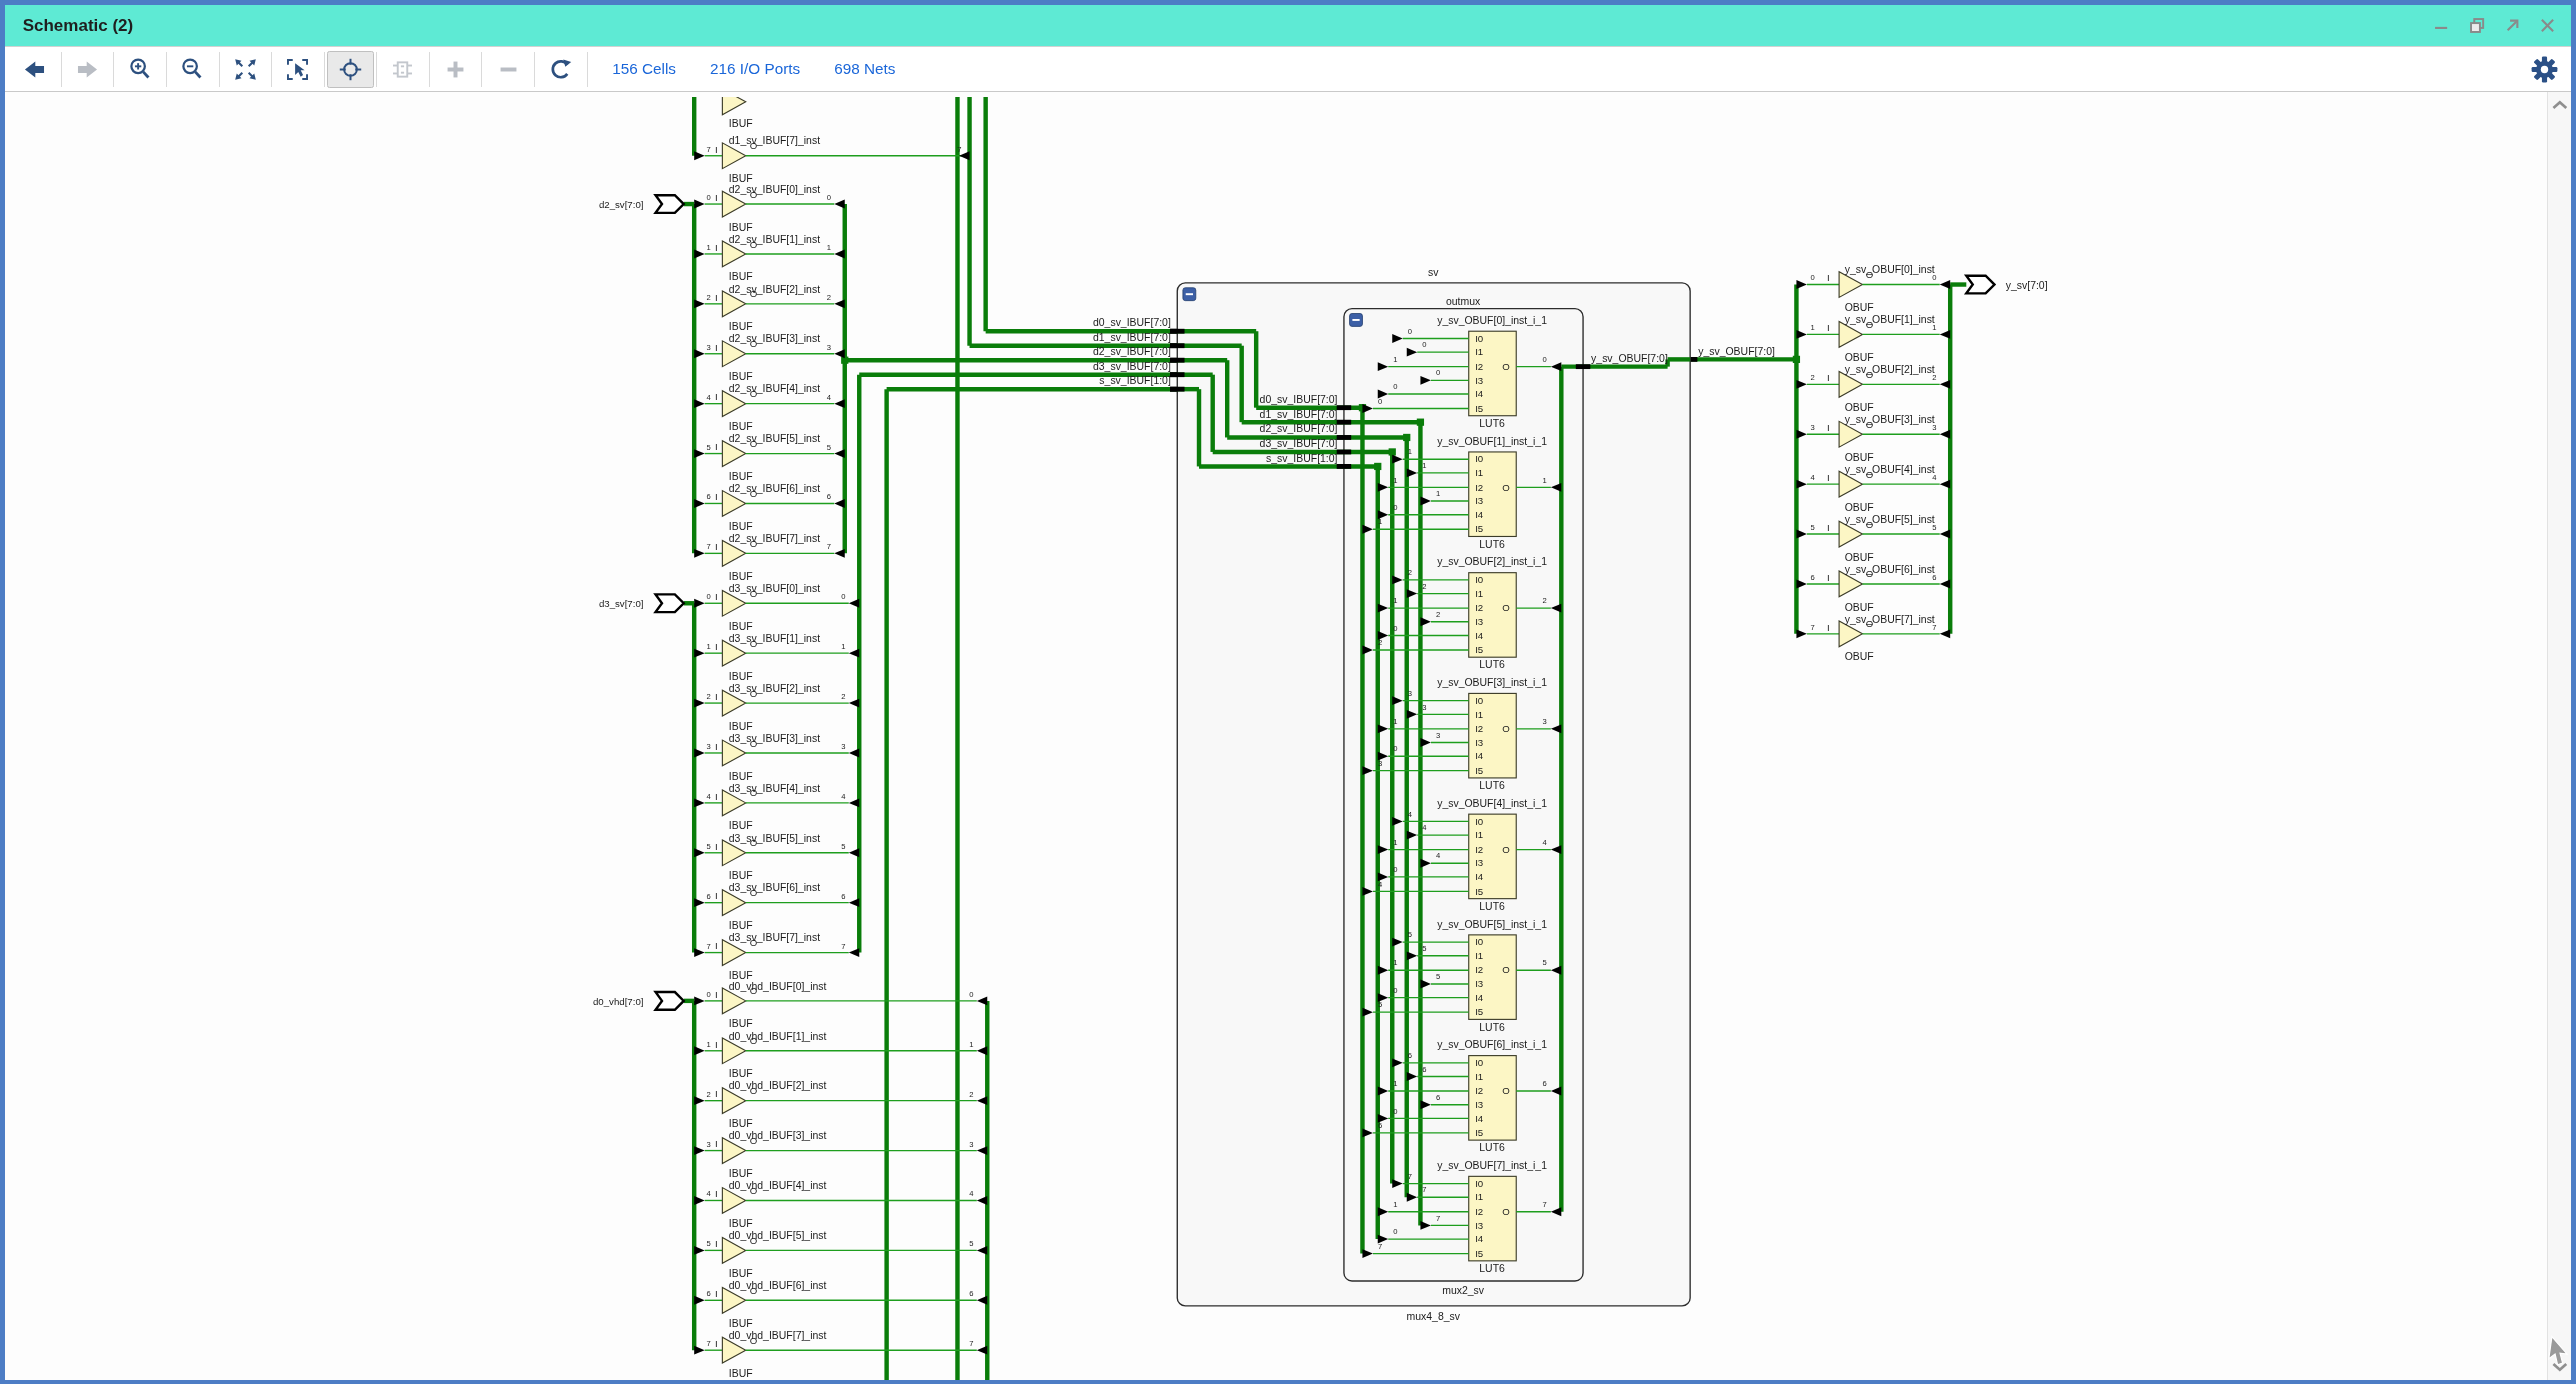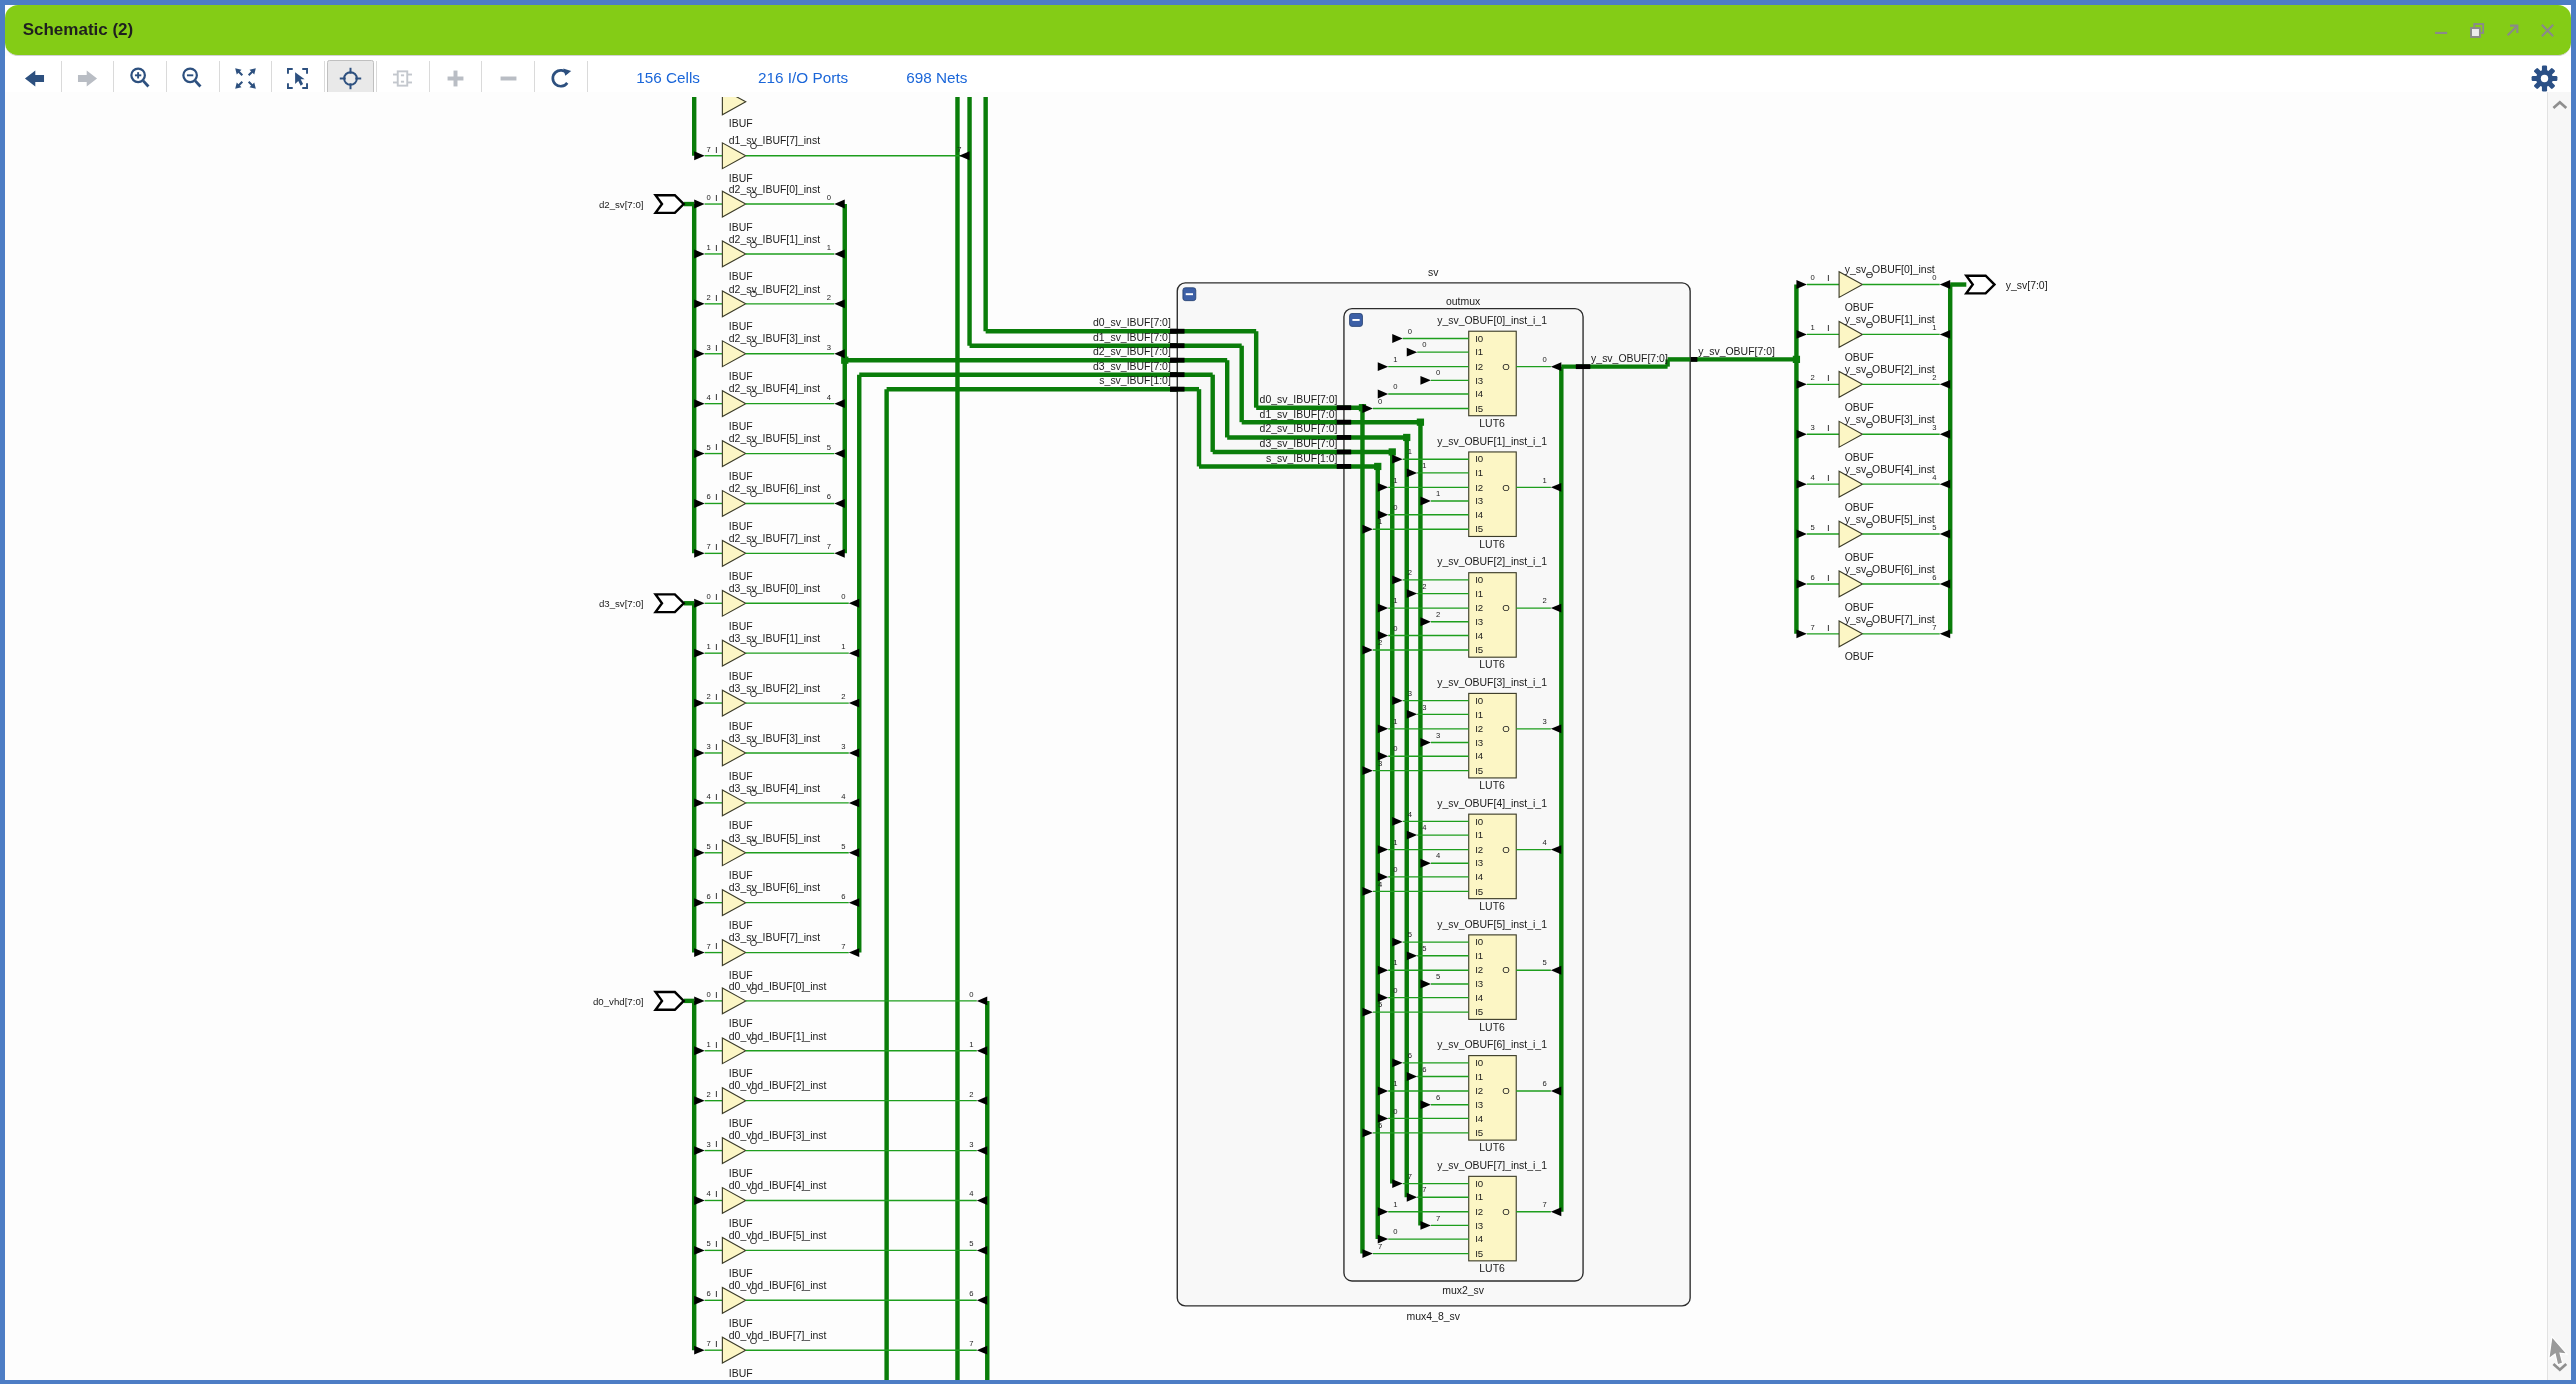--- a/index.html
+++ b/index.html
@@ -3,35 +3,35 @@
 <meta charset="utf-8">
 <style>
   html,body{margin:0;padding:0;background:#9a9a9a;}
   *{box-sizing:border-box;}
   .window{
     position:relative;width:2576px;height:1385px;
     background:#fdfdfd;border:5.6px solid #4d7dc5;
     font-family:"Liberation Sans",sans-serif;overflow:hidden;
   }
   .titlebar{
-    height:51px;background:#84cc16;display:flex;align-items:center;
-    padding:0 11.3px 0 17.7px;border-bottom:0.8px solid #d2d2d2;border-radius:13px;
+    height:42px;background:#5eead4;display:flex;align-items:center;
+    padding:0 11.3px 0 17.7px;border-bottom:0.8px solid #d2d2d2;
   }
   .titlebar .title{font-size:17px;font-weight:700;color:#1f1f1f;flex:1;}
   .win-controls{display:flex;gap:11.3px;align-items:center;}
   .win-btn{width:24px;height:24px;display:flex;align-items:center;justify-content:center;cursor:default;}
   .toolbar{
     height:45px;background:#ffffff;display:flex;align-items:center;
     border-bottom:0.8px solid #c9c9c9;padding:0 8px 0 6.4px;
   }
   .tb-btn{width:47px;height:37px;display:flex;align-items:center;justify-content:center;border-radius:2.4px;}
   .tb-btn.selected{background:#e9e9e9;border:0.8px solid #c0c0c0;}
   .tb-sep{width:0.8px;height:35px;background:#dadada;margin:0 2.4px;}
   .tb-links{display:flex;gap:34px;margin-left:22.5px;align-items:center;}
-  .tb-link{font-size:15.3px;color:#1a66d9;cursor:pointer;white-space:nowrap;margin-left:24px;}
+  .tb-link{font-size:15.3px;color:#1a66d9;cursor:pointer;white-space:nowrap;}
   .tb-spacer{flex:1;}
   .canvas{
     position:absolute;left:0;top:87px;right:0;bottom:0;background:#fdfdfd;overflow:hidden;
   }
   #schemsvg{position:absolute;left:0;top:4.8px;width:2541px;height:1287px;}
   .vscroll{
     position:absolute;right:0;top:0;bottom:0;width:24px;background:#f7f7f7;
     border-left:0.8px solid #e2e2e2;display:flex;flex-direction:column;justify-content:space-between;align-items:center;
     padding:4.8px 0;
   }

